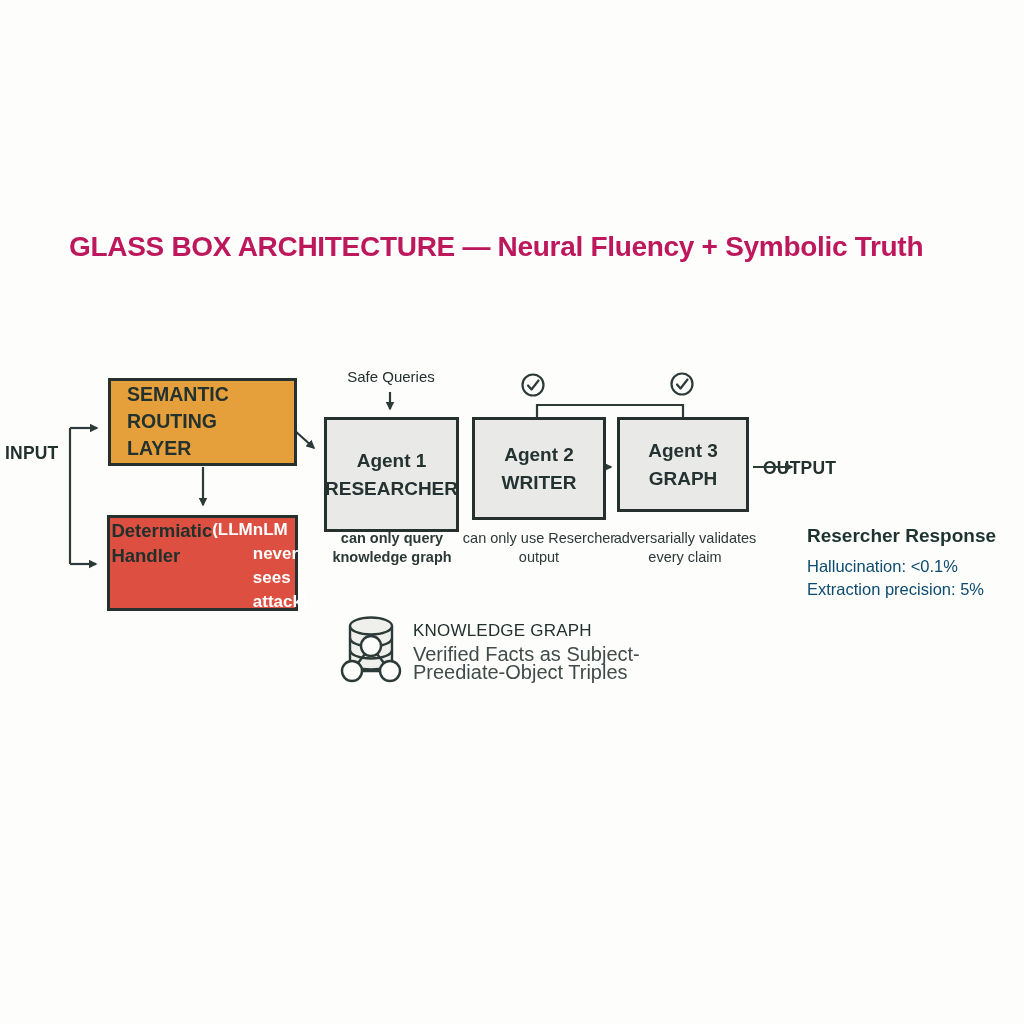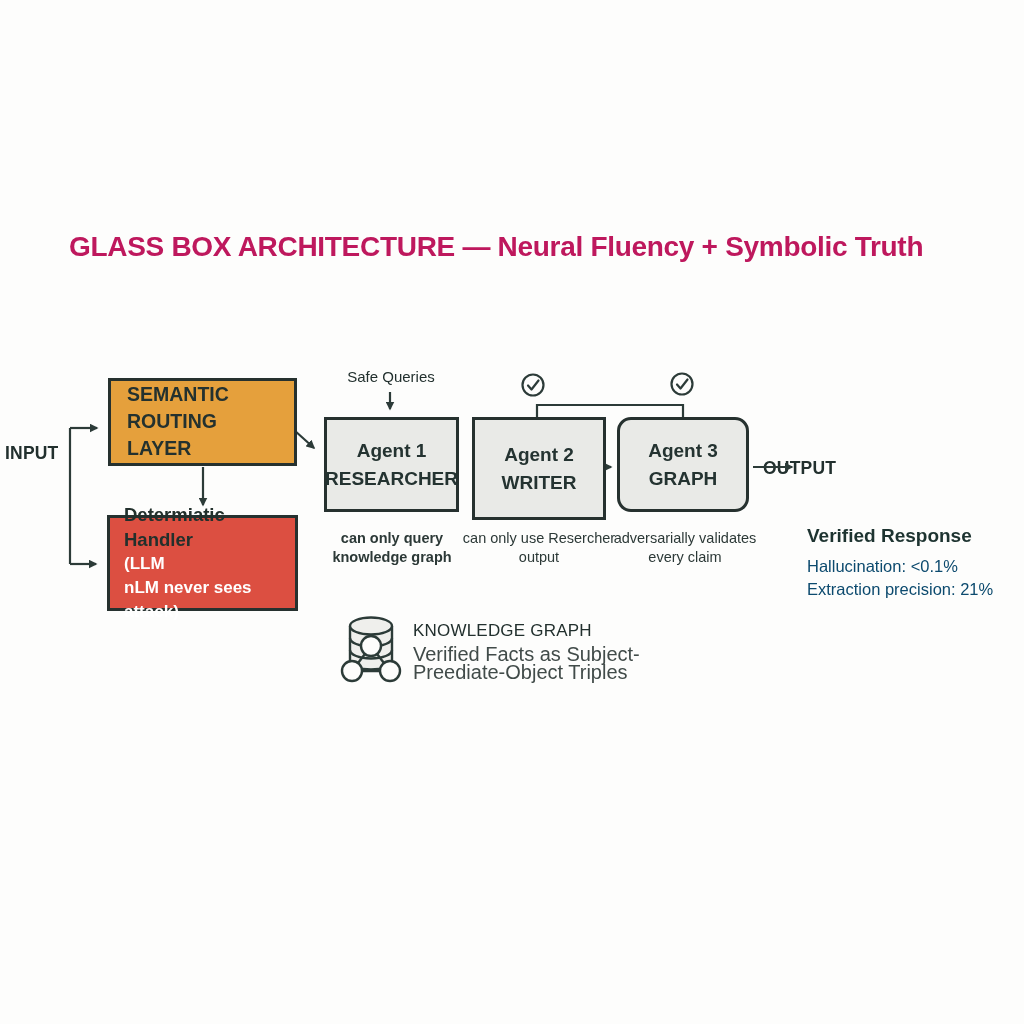--- a/index.html
+++ b/index.html
@@ -18,34 +18,34 @@
   .node-box{border:3px solid #26312f;box-sizing:border-box;}
   #routing-box{
     left:108px;top:378px;width:189px;height:88px;background:#e5a03c;
     display:flex;flex-direction:column;justify-content:flex-start;padding-left:16px;
   }
   #routing-box .box-label{
     font-size:19.5px;font-weight:bold;line-height:27px;color:#23312f;width:150px;
   }
   #handler-box{
     left:107px;top:515px;width:191px;height:96px;background:#dc4f41;
-    display:flex;flex-direction:column;justify-content:center;padding-left:14px;
+    display:flex;justify-content:center;padding-left:14px;
   }
   #handler-box .h-line1{font-size:18.5px;font-weight:bold;line-height:25px;color:#22302c;}
   #handler-box .h-line2,#handler-box .h-line3{font-size:17px;font-weight:bold;line-height:24px;color:#ffffff;}
   .agent-box{
     background:#e9eae7;display:flex;flex-direction:column;justify-content:center;
     align-items:center;text-align:center;
   }
   .agent-box .agent-name,.agent-box .agent-role{
     font-size:19px;font-weight:bold;line-height:28px;color:#243331;
   }
-  #agent-box-1{left:324px;top:417px;width:135px;height:95px;justify-content:center;}
+  #agent-box-1{left:324px;top:417px;width:135px;height:115px;justify-content:center;}
   #agent-box-2{left:472px;top:417px;width:134px;height:103px;}
-  #agent-box-3{left:617px;top:417px;width:132px;height:95px;border-radius:14px;}
+  #agent-box-3{left:617px;top:417px;width:132px;height:95px;}
   .agent-caption{
     font-size:14.5px;line-height:19px;color:#2c3937;text-align:center;top:529px;width:180px;
   }
   #caption-1{left:302px;font-weight:bold;}
   #caption-2{left:449px;}
   #caption-3{left:595px;}
   #safe-queries{
     left:326px;top:368px;width:130px;text-align:center;
     font-size:15px;font-weight:normal;color:#22302e;
   }
@@ -147,18 +147,18 @@
       <circle cx="50" cy="58" r="10" fill="#fdfdfc"></circle>
     </g>
   </svg>
 
   <div class="abs" id="kg-block">
     <div id="kg-title">KNOWLEDGE GRAPH</div>
     <div id="kg-desc">Verified Facts as Subject-Preediate-Object Triples</div>
   </div>
 
   <div class="abs" id="verified-block">
-    <div id="verified-title">Verified Response</div>
+    <div id="verified-title">Resercher Response</div>
     <div class="verified-line">Hallucination: &lt;0.1%</div>
-    <div class="verified-line">Extraction precision: 21%</div>
+    <div class="verified-line">Extraction precision: 5%</div>
   </div>
 
 </div>
 
 </body></html>

